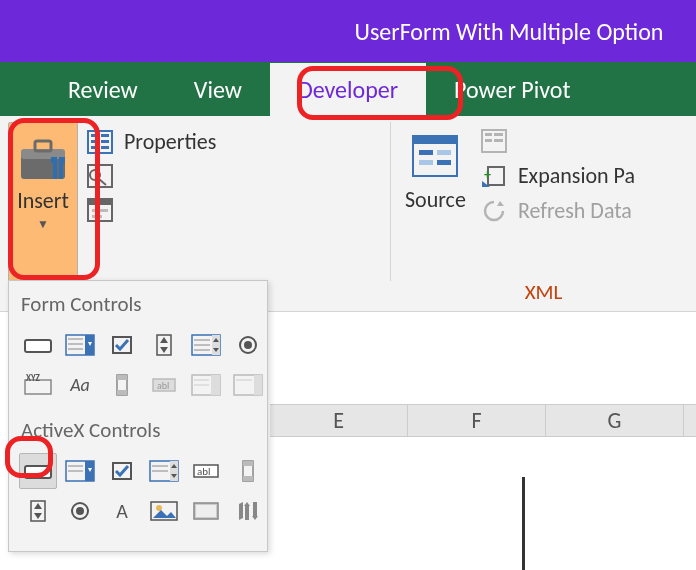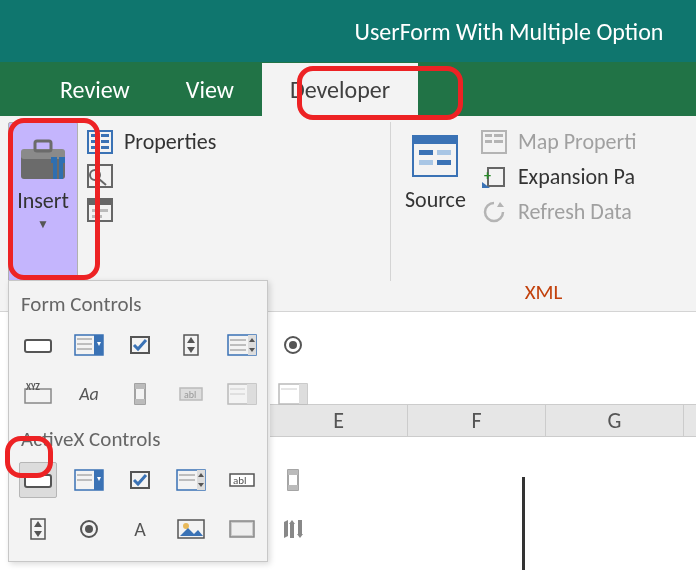--- a/index.html
+++ b/index.html
@@ -5,49 +5,49 @@
   * { box-sizing: border-box; margin: 0; padding: 0; }
   body {
     font-family: "Segoe UI", Calibri, sans-serif;
     background: #fff;
     width: 696px;
     height: 570px;
     overflow: hidden;
     position: relative;
   }
   .titlebar {
-    background: #0f766e;
+    background: #6d28d9;
     color: #fff;
     height: 62px;
     display: flex;
     align-items: center;
     justify-content: center;
     font-size: 24px;
     position: relative;
     padding-left: 330px;
     padding-right: 8px;
     white-space: nowrap;
   }
   .tabbar {
     background: #217346;
     height: 54px;
     display: flex;
     align-items: flex-end;
-    padding-left: 32px;
+    padding-left: 40px;
     gap: 0;
   }
   .tab {
     color: #fff;
     font-size: 24px;
     padding: 12px 28px;
     cursor: pointer;
   }
   .tab.active {
     background: #f3f3f3;
-    color: #404040;
+    color: #6d28d9;
   }
   .ribbon {
     background: #f3f3f3;
     height: 196px;
     display: flex;
     border-bottom: 1px solid #d4d4d4;
     position: relative;
   }
   .group {
     display: flex;
@@ -73,51 +73,51 @@
   }
   .bigbtn {
     display: flex;
     flex-direction: column;
     align-items: center;
     padding: 6px 6px 2px 6px;
     gap: 4px;
     cursor: pointer;
   }
   .bigbtn.sel {
-    background: #c4b5fd;
+    background: #fdba74;
     border: 1px solid #b0b0b0;
     border-radius: 2px;
   }
   .bigbtn .lbl { font-size: 22px; color: #333; text-align: center; line-height: 1.1; }
   .bigbtn .arrow { font-size: 12px; color: #555; }
   .smalllist { display: flex; flex-direction: column; gap: 8px; padding-top: 6px; padding-left: 4px; }
   .smallbtn { display: flex; align-items: center; gap: 10px; font-size: 22px; color: #333; cursor: pointer; }
   .smallbtn.dis { color: #a0a0a0; }
   .smallbtn svg { flex-shrink: 0; }
 
   .dropdown {
     position: absolute;
     top: 280px;
     left: 8px;
     width: 260px;
     background: #f3f3f3;
     border: 1px solid #c7c7c7;
     box-shadow: 2px 2px 6px rgba(0,0,0,.15);
     z-index: 100;
-    padding-bottom: 10px;
+    padding-bottom: 18px;
   }
   .dd-header {
     font-size: 21px;
     color: #666;
     padding: 10px 12px 6px 12px;
   }
   .dd-grid {
     display: grid;
     grid-template-columns: repeat(6, 38px);
-    gap: 13px;
+    gap: 4px;
     padding: 4px 10px;
   }
   .ctrl-icon {
     width: 38px; height: 36px;
     display: flex; align-items: center; justify-content: center;
     cursor: pointer;
     border-radius: 2px;
   }
   .ctrl-icon.sel { background: #dcdcdc; border: 1px solid #b6b6b6; }
 
@@ -169,20 +169,21 @@
 <body>
 
 <div class="titlebar">
   <span>UserForm With Multiple Option</span>
 </div>
 
 <div class="tabbar">
   <div class="tab">Review</div>
   <div class="tab">View</div>
   <div class="tab active">Developer</div>
+  <div class="tab">Power Pivot</div>
 </div>
 
 <div class="ribbon">
 
   <div class="group" style="width:390px">
     <div class="group-content">
       <div class="bigbtn sel">
         <svg width="56" height="56" viewBox="0 0 56 56">
           <rect x="6" y="26" width="44" height="24" rx="3" fill="#6b6b6b"></rect>
           <rect x="6" y="20" width="44" height="10" rx="3" fill="#8a8a8a"></rect>
@@ -247,21 +248,20 @@
 
       <div class="smalllist">
         <div class="smallbtn dis">
           <svg width="28" height="26" viewBox="0 0 28 26">
             <rect x="2" y="2" width="24" height="22" fill="none" stroke="#b4b4b4" stroke-width="2"></rect>
             <rect x="5" y="5" width="7" height="3" fill="#b4b4b4"></rect>
               <rect x="14" y="5" width="9" height="3" fill="#b4b4b4"></rect>
             <rect x="5" y="11" width="7" height="3" fill="#b4b4b4"></rect>
               <rect x="14" y="11" width="9" height="3" fill="#b4b4b4"></rect>
           </svg>
-          <span>Map Properti</span>
         </div>
         <div class="smallbtn">
           <svg width="28" height="26" viewBox="0 0 28 26">
             <rect x="8" y="4" width="16" height="18" fill="none" stroke="#666" stroke-width="2"></rect>
             <text x="4" y="16" font-size="14" fill="#2a8a2a" font-weight="bold">+</text>
             <path d="M2 18 L10 24 L2 24 Z" fill="#3a72b5"></path>
           </svg>
           <span>Expansion Pa</span>
         </div>
         <div class="smallbtn dis">

